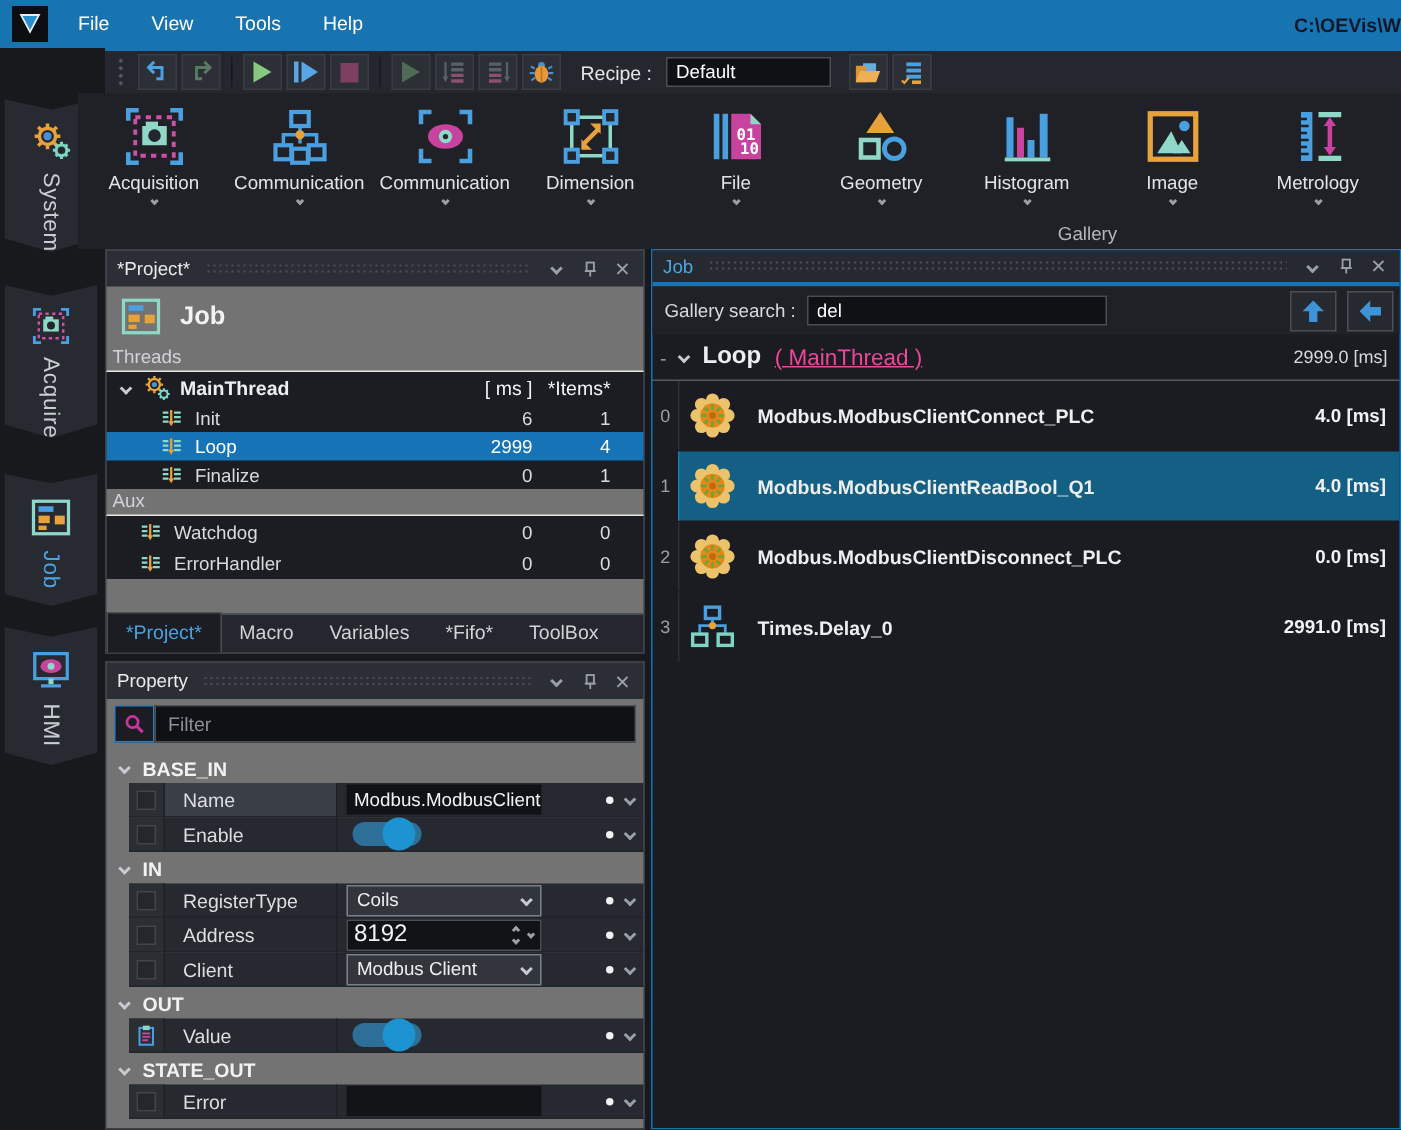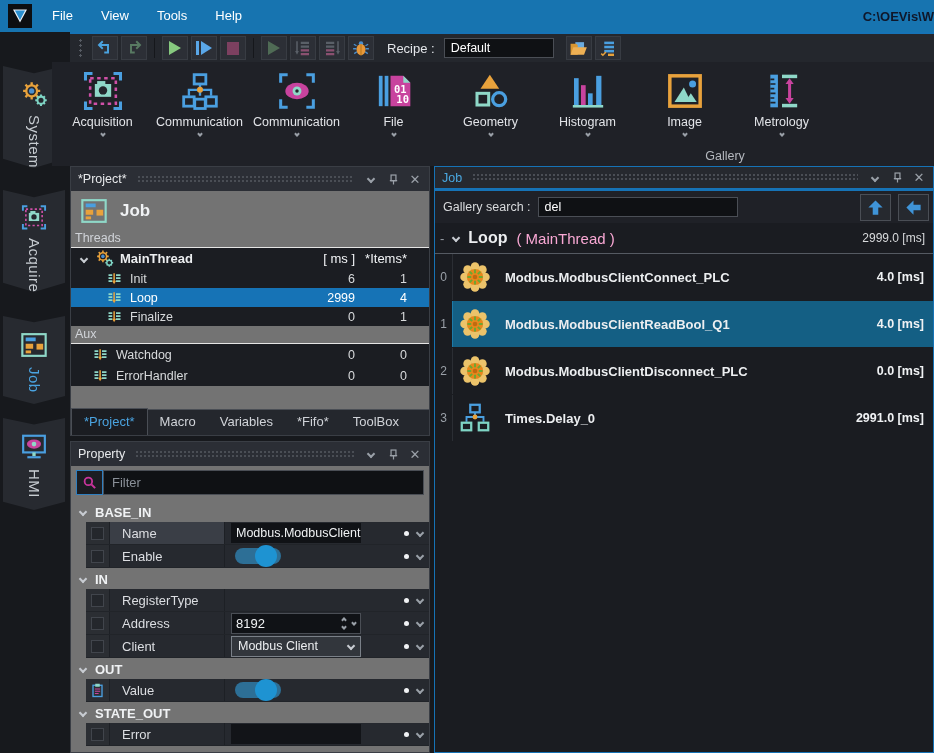--- a/index.html
+++ b/index.html
@@ -106,42 +106,42 @@
     border-right:1px solid #1d2025; color:#dcdee2; }
   .plabel.hl { background:#3a3e46; }
   .pctrl { width:146px; margin-left:6px; display:flex; align-items:center; }
   .field { width:130px; height:20px; background:#101216; color:#f0f2f4; font-size:12.5px;
     line-height:20px; padding:0 5px; white-space:nowrap; overflow:hidden; }
   .field.empty { background:#121418; width:130px; }
   .select { width:130px; height:21px; background:#32363c; border:1px solid #7a8088; color:#eceef0;
     font-size:12.5px; display:flex; align-items:center; padding:0 6px; }
   .select .chev { margin-left:auto; border-color:#c8ccd2; }
   .spin { width:130px; height:21px; background:#101216; border:1px solid #4a4e55; color:#f0f2f4;
-    font-size:13px; display:flex; align-items:center; padding:0 4px; }
+    font-size:16px; display:flex; align-items:center; padding:0 4px; }
   .spin .arrows { margin-left:auto; display:flex; flex-direction:column; gap:3px; margin-right:6px; }
   .chev.up { transform:rotate(-135deg); }
   .toggle { position:relative; width:46px; height:16px; border-radius:8px; background:#2d6f96; margin-left:4px; }
   .toggle .knob { position:absolute; top:-3px; left:20px; width:22px; height:22px; border-radius:50%; background:#1e93d2; }
   .dotchev { margin-left:auto; display:flex; align-items:center; gap:8px; padding-right:6px; }
   .wdot { width:5px; height:5px; border-radius:50%; background:#f0f2f4; }
 
   
   #job-panel { left:434px; top:166px; width:500px; height:587px; background:#1a1c21; border:1px solid #1673b6; }
   #job-panel .phead { background:#26292f; border-bottom:3px solid #1673b6; }
   #job-panel .ptitle { color:#4aa8e0; }
   .search-row { display:flex; align-items:center; gap:7px; height:32px; padding:0 4px 0 8px; background:#1f2127; }
   .search-input { width:200px; height:20px; background:#0f1114; border:1px solid #4a4e55; color:#fff;
     font-size:12.5px; padding:0 6px; font-family:"Liberation Sans",sans-serif; }
   .abtn { width:31px; height:27px; background:#26292f; border:1px solid #4a4e55;
     display:flex; align-items:center; justify-content:center; }
   .group-row { display:flex; align-items:center; gap:9px; height:31px; padding:0 8px 0 5px;
     border-bottom:1px solid #555a62; }
   .g-minus { color:#9aa0a8; }
   .g-name { font-size:16px; font-weight:bold; color:#eceef0; }
-  .g-thread { font-size:15px; color:#f9a8d4; }
+  .g-thread { font-size:15px; color:#ec4899;text-decoration:underline; }
   .g-time { margin-left:auto; font-size:12px; color:#d8dadc; }
   .jitem { display:flex; align-items:stretch; height:46px; margin-bottom:1px; }
   .jidx { width:17px; display:flex; align-items:center; justify-content:center; color:#9aa0a8; font-size:12px; }
   .jbody { flex:1; display:flex; align-items:center; gap:13px; padding-left:5px; border-left:1px solid #2b2e34; }
   .jitem.sel .jbody { background:#145f84; border-left-color:#1d7aa8; }
   .jname { font-weight:bold; color:#eceef0; font-size:13px; }
   .jtime { margin-left:auto; padding-right:9px; font-weight:bold; color:#f0f2f4; font-size:12.5px; }
 </style>
 </head>
 <body>
@@ -445,20 +445,27 @@
     </div>
     <div class="gitem">
       <svg width="42" height="42">
           <use href="#i-cv"></use>
         </svg>
       <span class="glabel">Communication</span>
       <span class="chev sm"></span>
     </div>
     <div class="gitem">
       <svg width="42" height="42">
+          <use href="#i-dim"></use>
+        </svg>
+      <span class="glabel">Dimension</span>
+      <span class="chev sm"></span>
+    </div>
+    <div class="gitem">
+      <svg width="42" height="42">
           <use href="#i-file"></use>
         </svg>
       <span class="glabel">File</span>
       <span class="chev sm"></span>
     </div>
     <div class="gitem">
       <svg width="42" height="42">
           <use href="#i-geom"></use>
         </svg>
       <span class="glabel">Geometry</span>
@@ -636,20 +643,26 @@
 
   <div class="psec">
       <span class="chev" style="border-color:#c8ccd2"></span>
       <span>IN</span>
     </div>
   <div class="prow">
     <span class="cbcell">
         <span class="cb"></span>
       </span>
     <span class="plabel">RegisterType</span>
+    <span class="pctrl">
+        <span class="select">
+          <span>Coils</span>
+          <span class="chev"></span>
+        </span>
+      </span>
     <span class="dotchev">
         <span class="wdot"></span>
         <span class="chev"></span>
       </span>
   </div>
   <div class="prow">
     <span class="cbcell">
         <span class="cb"></span>
       </span>
     <span class="plabel">Address</span>

